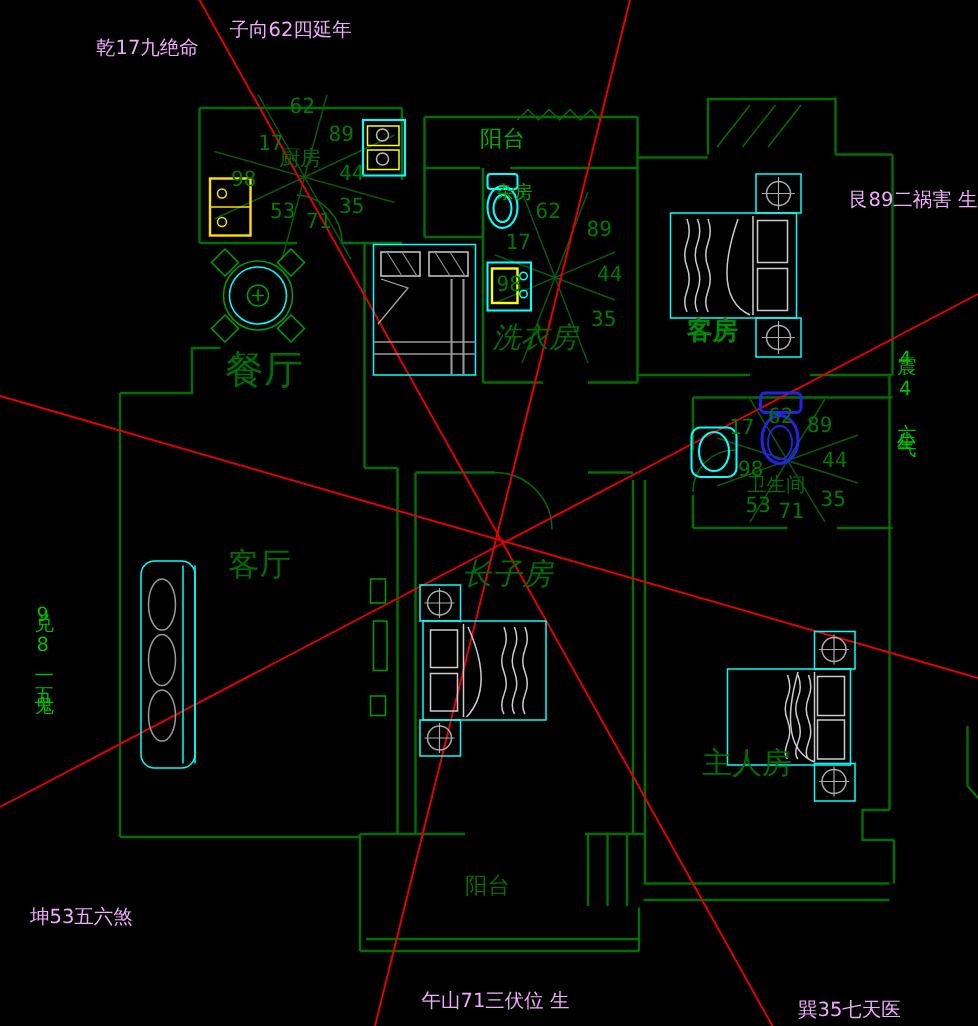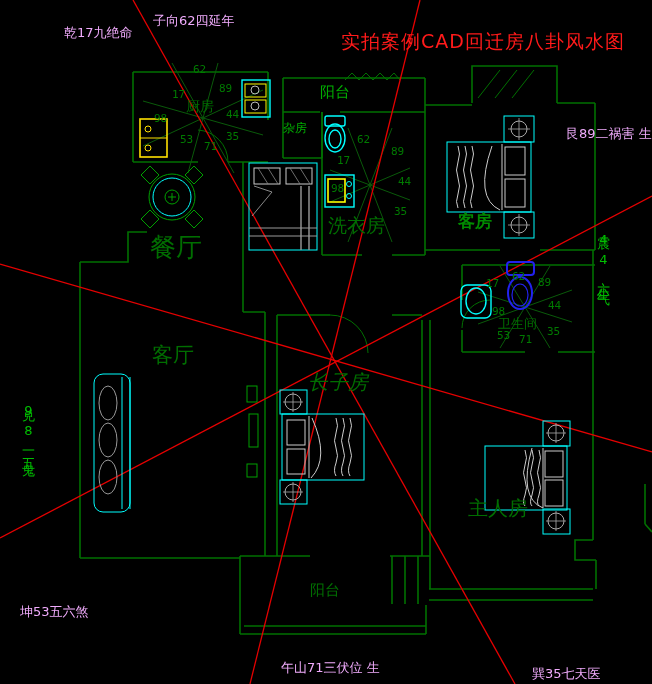--- a/index.html
+++ b/index.html
@@ -8,21 +8,21 @@
     font-family:"DejaVu Sans", sans-serif;
   }
   #plan-svg{position:absolute;left:0;top:0;}
   .lbl{position:absolute;white-space:pre;line-height:1;}
   .title{color:#ff1a1a;font-size:19px;letter-spacing:1px;}
   .corner{color:#f0abfc;font-size:13px;}
   .corner-v{color:#00be00;font-size:13px;writing-mode:vertical-rl;text-orientation:upright;letter-spacing:5px;}
   .room-dark{color:#006e00;}
   .room-mid{color:#008c00;}
   .room-bright{color:#00ae00;}
-  .num{position:absolute;color:#007a00;font-size:11px;line-height:1;font-family:"DejaVu Sans Mono", monospace;}
+  .num{position:absolute;color:#007a00;font-size:14px;line-height:1;font-family:"DejaVu Sans Mono", monospace;}
 </style>
 </head>
 <body>
 
 <div id="screen">
 
   <svg id="plan-svg" width="652" height="684" viewBox="0 0 652 684">
 
     <g stroke="#007000" stroke-width="1.6" fill="none">
 
@@ -188,38 +188,37 @@
       <rect x="507" y="262" width="27" height="13" rx="3"></rect>
       <ellipse cx="520" cy="293" rx="12" ry="16"></ellipse>
       <ellipse cx="520" cy="295" rx="8" ry="11" stroke-width="1.2"></ellipse>
     </g>
     <g fill="none" stroke="#00ffff" stroke-width="1.4">
       <rect x="461" y="285" width="30" height="33" rx="6"></rect>
       <ellipse cx="476" cy="301" rx="10" ry="13"></ellipse>
     </g>
   </svg>
 
-  <div class="lbl title" style="left:341px;top:32px;">实拍案例CAD回迁房八卦风水图</div>
 
   <div class="lbl corner" style="left:64px;top:26px;">乾17九绝命</div>
   <div class="lbl corner" style="left:153px;top:14px;">子向62四延年</div>
   <div class="lbl corner" style="left:566px;top:127px;">艮89二祸害 生</div>
   <div class="lbl corner-v" style="left:597px;top:227px;height:110px;">震44六生气</div>
   <div class="lbl corner-v" style="left:22px;top:398px;height:112px;">兑98一五鬼</div>
   <div class="lbl corner" style="left:20px;top:605px;">坤53五六煞</div>
   <div class="lbl corner" style="left:281px;top:661px;">午山71三伏位 生</div>
   <div class="lbl corner" style="left:532px;top:643px;margin-top:24px;">巽35七天医</div>
 
   <div class="lbl room-dark" style="left:186px;top:99px;font-size:14px;text-align:center;">厨房</div>
-  <div class="lbl room-bright" style="left:283px;top:122px;font-size:12px;">杂房</div>
+  <div class="lbl room-bright" style="left:283px;top:122px;font-size:12px;padding-left:48px;">杂房</div>
   <div class="lbl room-bright" style="left:320px;top:85px;font-size:15px;">阳台</div>
-  <div class="lbl room-dark" style="left:328px;top:216px;font-size:19px;">洗衣房</div>
+  <div class="lbl room-dark" style="left:328px;top:216px;font-size:19px;font-style:italic;">洗衣房</div>
   <div class="lbl room-mid" style="left:458px;top:213px;font-size:17px;font-weight:bold;">客房</div>
   <div class="lbl room-dark" style="left:150px;top:234px;font-size:26px;">餐厅</div>
-  <div class="lbl room-dark" style="left:152px;top:345px;font-size:21px;">客厅</div>
+  <div class="lbl room-dark" style="left:152px;top:366px;font-size:21px;">客厅</div>
   <div class="lbl room-dark" style="left:498px;top:317px;font-size:13px;text-align:right;">卫生间</div>
   <div class="lbl room-dark" style="left:308px;top:372px;font-size:20px;font-style:italic;">长子房</div>
   <div class="lbl room-dark" style="left:468px;top:498px;font-size:20px;">主人房</div>
   <div class="lbl room-dark" style="left:310px;top:583px;font-size:15px;">阳台</div>
 
   <span class="num" style="left:193px;top:64px;">62</span>
   <span class="num" style="left:172px;top:89px;">17</span>
   <span class="num" style="left:219px;top:83px;">89</span>
   <span class="num" style="left:154px;top:113px;">98</span>
   <span class="num" style="left:226px;top:109px;">44</span>

